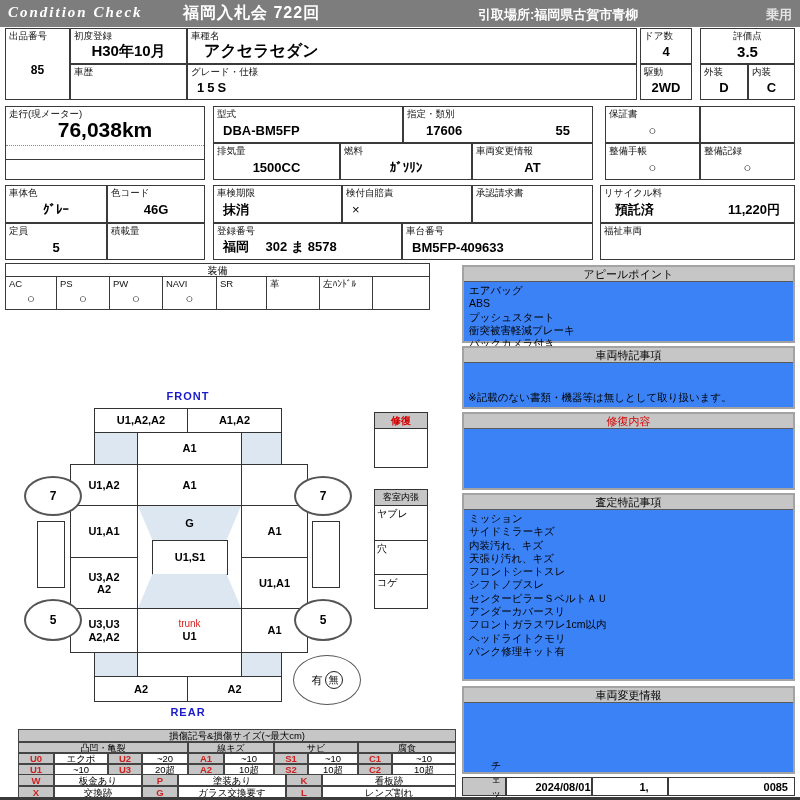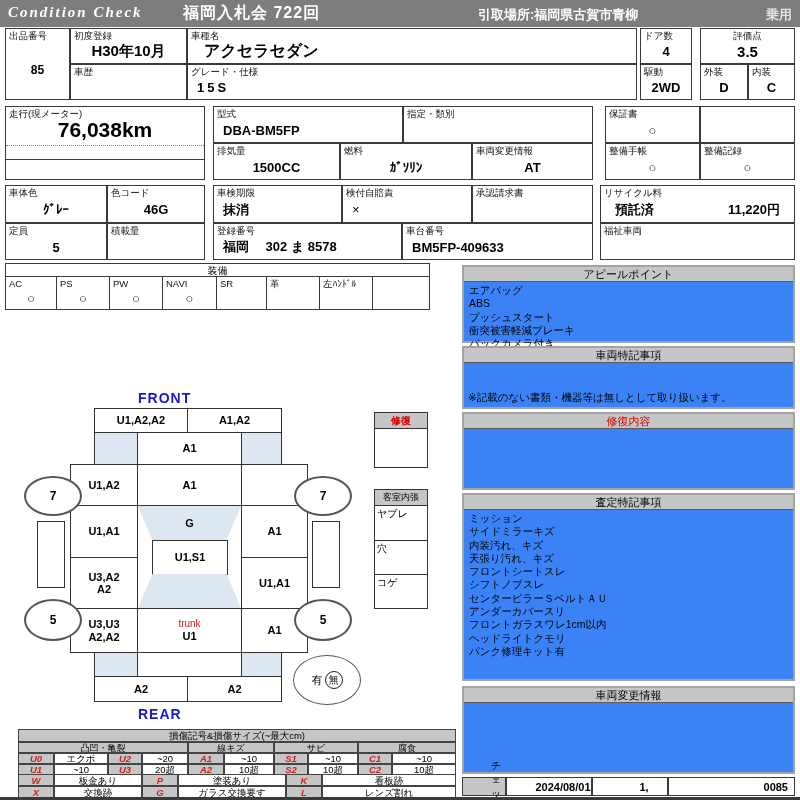--- a/index.html
+++ b/index.html
@@ -28,36 +28,36 @@
   .sec-h{height:14px;background:#c6c6c6;border-bottom:1px solid #5a5a5a;text-align:center;font-size:11px;line-height:14px;color:#000;}
   .sec-h.red{color:#d40000;}
   .sec-b{position:relative;padding:2px 5px;font-size:10.5px;line-height:13.3px;color:#000;}
   .sec-note{position:absolute;left:4px;bottom:2px;font-size:10.5px;white-space:nowrap;}
 
   
   .dcell{position:absolute;border:1px solid #333;background:#fff;display:flex;align-items:center;justify-content:center;font-weight:bold;font-size:11px;box-sizing:border-box;text-align:center;white-space:pre-line;line-height:1.1;color:#000;}
   .blue{background:#dce7f2;}
   .trap{position:absolute;background:#dce7f2;display:flex;align-items:center;justify-content:center;font-weight:bold;font-size:11px;box-sizing:border-box;}
   .wheel{position:absolute;border:2px solid #555;border-radius:50%;background:#fff;display:flex;align-items:center;justify-content:center;font-weight:bold;font-size:12px;z-index:3;box-sizing:border-box;}
-  .dirlabel{position:absolute;width:100px;text-align:left;color:#1a1acc;font-weight:bold;font-size:14px;letter-spacing:1px;}
+  .dirlabel{position:absolute;width:100px;text-align:center;color:#1a1acc;font-weight:bold;font-size:11px;letter-spacing:1px;}
   .sill{position:absolute;border:1px solid #333;background:#fff;box-sizing:border-box;}
   .minibox{position:absolute;border:1px solid #333;background:#fff;box-sizing:border-box;}
   .minibox .mh{height:15px;background:#c6c6c6;border-bottom:1px solid #333;text-align:center;font-size:10px;line-height:15px;}
   .minibox .mh.red{color:#d40000;font-weight:bold;}
   .mrow{position:relative;border-bottom:1px solid #333;font-size:10px;padding:1px 0 0 2px;box-sizing:border-box;}
   .trunkcell{position:absolute;border:1px solid #333;background:#fff;box-sizing:border-box;display:flex;flex-direction:column;align-items:center;justify-content:center;line-height:1.15;}
   .trunktag{color:#d42222;font-size:10px;}
   .trunkval{font-weight:bold;font-size:11px;}
   .oval{position:absolute;border:1.5px solid #555;border-radius:50%;background:#fff;display:flex;align-items:center;justify-content:center;gap:2px;font-size:11px;box-sizing:border-box;}
   .nocircle{display:inline-flex;align-items:center;justify-content:center;width:16px;height:16px;border:1px solid #222;border-radius:50%;font-size:10px;}
 
   
   .lrow{display:flex;}
   .lc{box-sizing:border-box;border:1px solid #444;font-size:9.5px;text-align:center;background:#fff;overflow:hidden;white-space:nowrap;}
-  .code{background:#c6c6c6;color:#cc2222;font-weight:bold;font-style:italic;}
+  .code{background:#c6c6c6;color:#cc2222;font-weight:bold;}
   .ltitle{box-sizing:border-box;border:1px solid #444;background:#c6c6c6;text-align:center;font-size:9.5px;}
 
   .checkcell{position:absolute;border:1px solid #3a3a3a;box-sizing:border-box;font-size:11px;display:flex;align-items:center;justify-content:center;background:#fff;padding-left:28px;}
   .graybg{background:#c6c6c6;}
   #bottomline{position:absolute;left:0;top:797px;width:800px;height:3px;background:#3a3a3a;}
 </style>
 </head>
 <body>
 
 <div id="page">
@@ -115,20 +115,24 @@
     <span class="val" style="top:9px;bottom:auto;height:28px;font-size:21px">76,038km</span>
     <span style="position:absolute;left:0;right:0;top:38px;border-top:1px dotted #888"></span>
     <span style="position:absolute;left:0;right:0;top:52px;border-top:1px solid #3a3a3a"></span>
   </div>
   <div class="cell" style="left:213px;top:106px;width:190px;height:37px">
     <span class="lbl">型式</span>
     <span class="val left">DBA-BM5FP</span>
   </div>
   <div class="cell" style="left:403px;top:106px;width:190px;height:37px">
     <span class="lbl">指定・類別</span>
+    <span class="val split">
+      <span>17606</span>
+      <span>55</span>
+    </span>
   </div>
   <div class="cell" style="left:213px;top:143px;width:127px;height:37px">
     <span class="lbl">排気量</span>
     <span class="val">1500CC</span>
   </div>
   <div class="cell" style="left:340px;top:143px;width:132px;height:37px">
     <span class="lbl">燃料</span>
     <span class="val">ｶﾞｿﾘﾝ</span>
   </div>
   <div class="cell" style="left:472px;top:143px;width:121px;height:37px">

